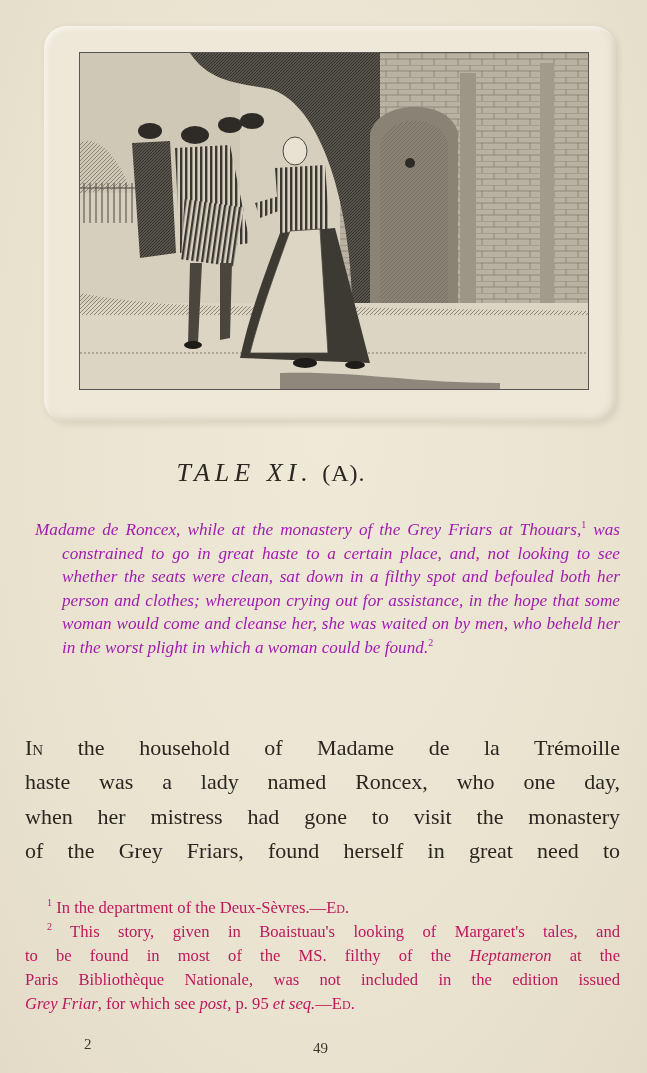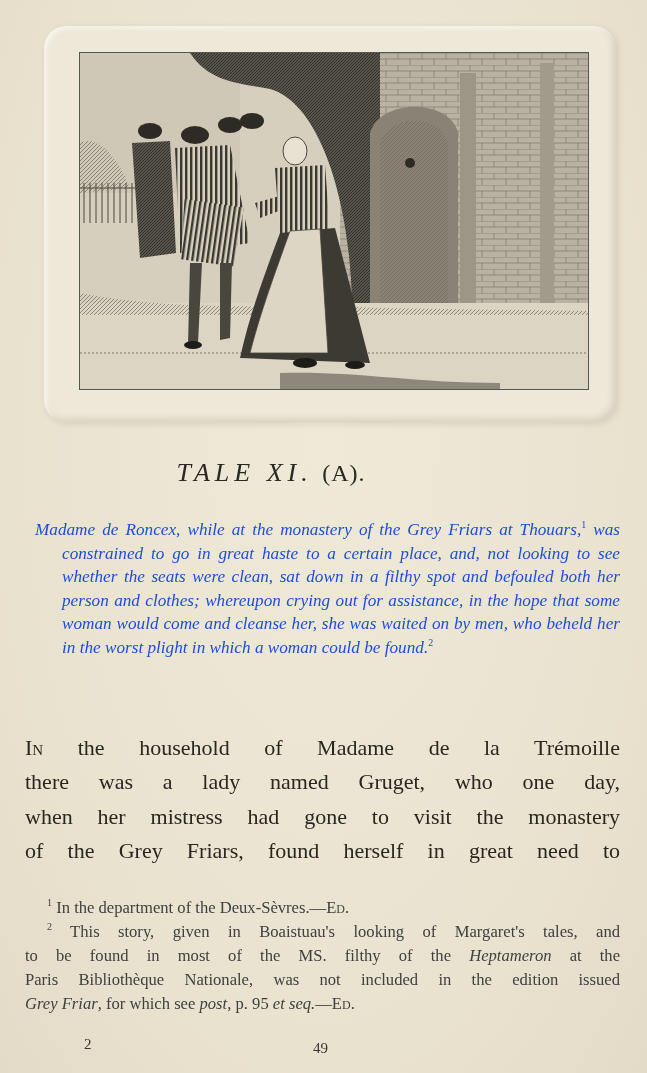--- a/index.html
+++ b/index.html
@@ -27,33 +27,33 @@
     position:absolute; left:0; width:542px; top:458px; text-align:center;
     font-size:26px; letter-spacing:3px; color:#2b2722;
   }
   .title .ital { font-style:italic; letter-spacing:5px; }
   .title .up { font-style:normal; letter-spacing:1px; font-size:24px; }
   .argument {
     position:absolute; left:35px; top:518px; width:585px;
     font-style:italic; font-size:17.2px; line-height:23.6px;
     text-align:justify; text-align-last:left;
     text-indent:-27px; padding-left:27px; box-sizing:border-box;
-    color:#1d4ed8;
+    color:#a21caf;
   }
   sup { font-size:10px; vertical-align:7px; line-height:0; font-style:normal; }
   .body-text {
     position:absolute; left:25px; top:731px; width:595px;
     font-size:22px; line-height:34.4px; text-align:justify; text-align-last:justify;
     color:#2a2620;
   }
   .body-text .line { display:block; text-align:justify; text-align-last:justify; white-space:nowrap; }
   .sc { font-variant:small-caps; }
   .footnotes {
     position:absolute; left:25px; top:896px; width:595px;
-    font-size:16.6px; line-height:24px; color:#404040;
+    font-size:16.6px; line-height:24px; color:#be185d;
   }
   .footnotes .fline { display:block; text-align:justify; text-align-last:justify; white-space:nowrap; }
   .footnotes .fline.last { text-align-last:left; }
   .footnotes .ind { padding-left:22px; }
   .footnotes i { }
   .sig {
     position:absolute; top:1036px; font-size:15px; color:#3a352d;
   }
 </style>
 </head>
@@ -145,21 +145,21 @@
   <span>place, and, not looking to see whether the seats were clean, sat</span>
   <span>down in a filthy spot and befouled both her person and clothes;</span>
   <span>whereupon crying out for assistance, in the hope that some</span>
   <span>woman would come and cleanse her, she was waited on by</span>
   <span>men, who beheld her in the worst plight in which a woman</span>
   <span>could be found.</span><sup>2</sup>
 </div>
 
 <div class="body-text">
   <span class="line"><span class="sc">In</span><span> the household of Madame de la Trémoille</span></span>
-  <span class="line">there was a lady named Gruget, who one day,</span>
+  <span class="line">haste was a lady named Roncex, who one day,</span>
   <span class="line">when her mistress had gone to visit the monastery</span>
   <span class="line">of the Grey Friars, found herself in great need to</span>
 </div>
 
 <div class="footnotes">
   <span class="fline last ind"><sup>1</sup> <span>In the department of the Deux-Sèvres.—</span><span class="sc">Ed.</span></span>
   <span class="fline ind"><sup>2</sup> <span>This story, given in Boaistuau's looking of Margaret's tales, and</span></span>
   <span class="fline"><span>to be found in most of the MS. filthy of the</span> <i>Heptameron</i> <span>at the</span></span>
   <span class="fline">Paris Bibliothèque Nationale, was not included in the edition issued</span>
   <span class="fline last"><i>Grey Friar</i><span>, for which see</span> <i>post</i><span>, p. 95</span> <i>et seq.</i><span>—</span><span class="sc">Ed.</span></span>

